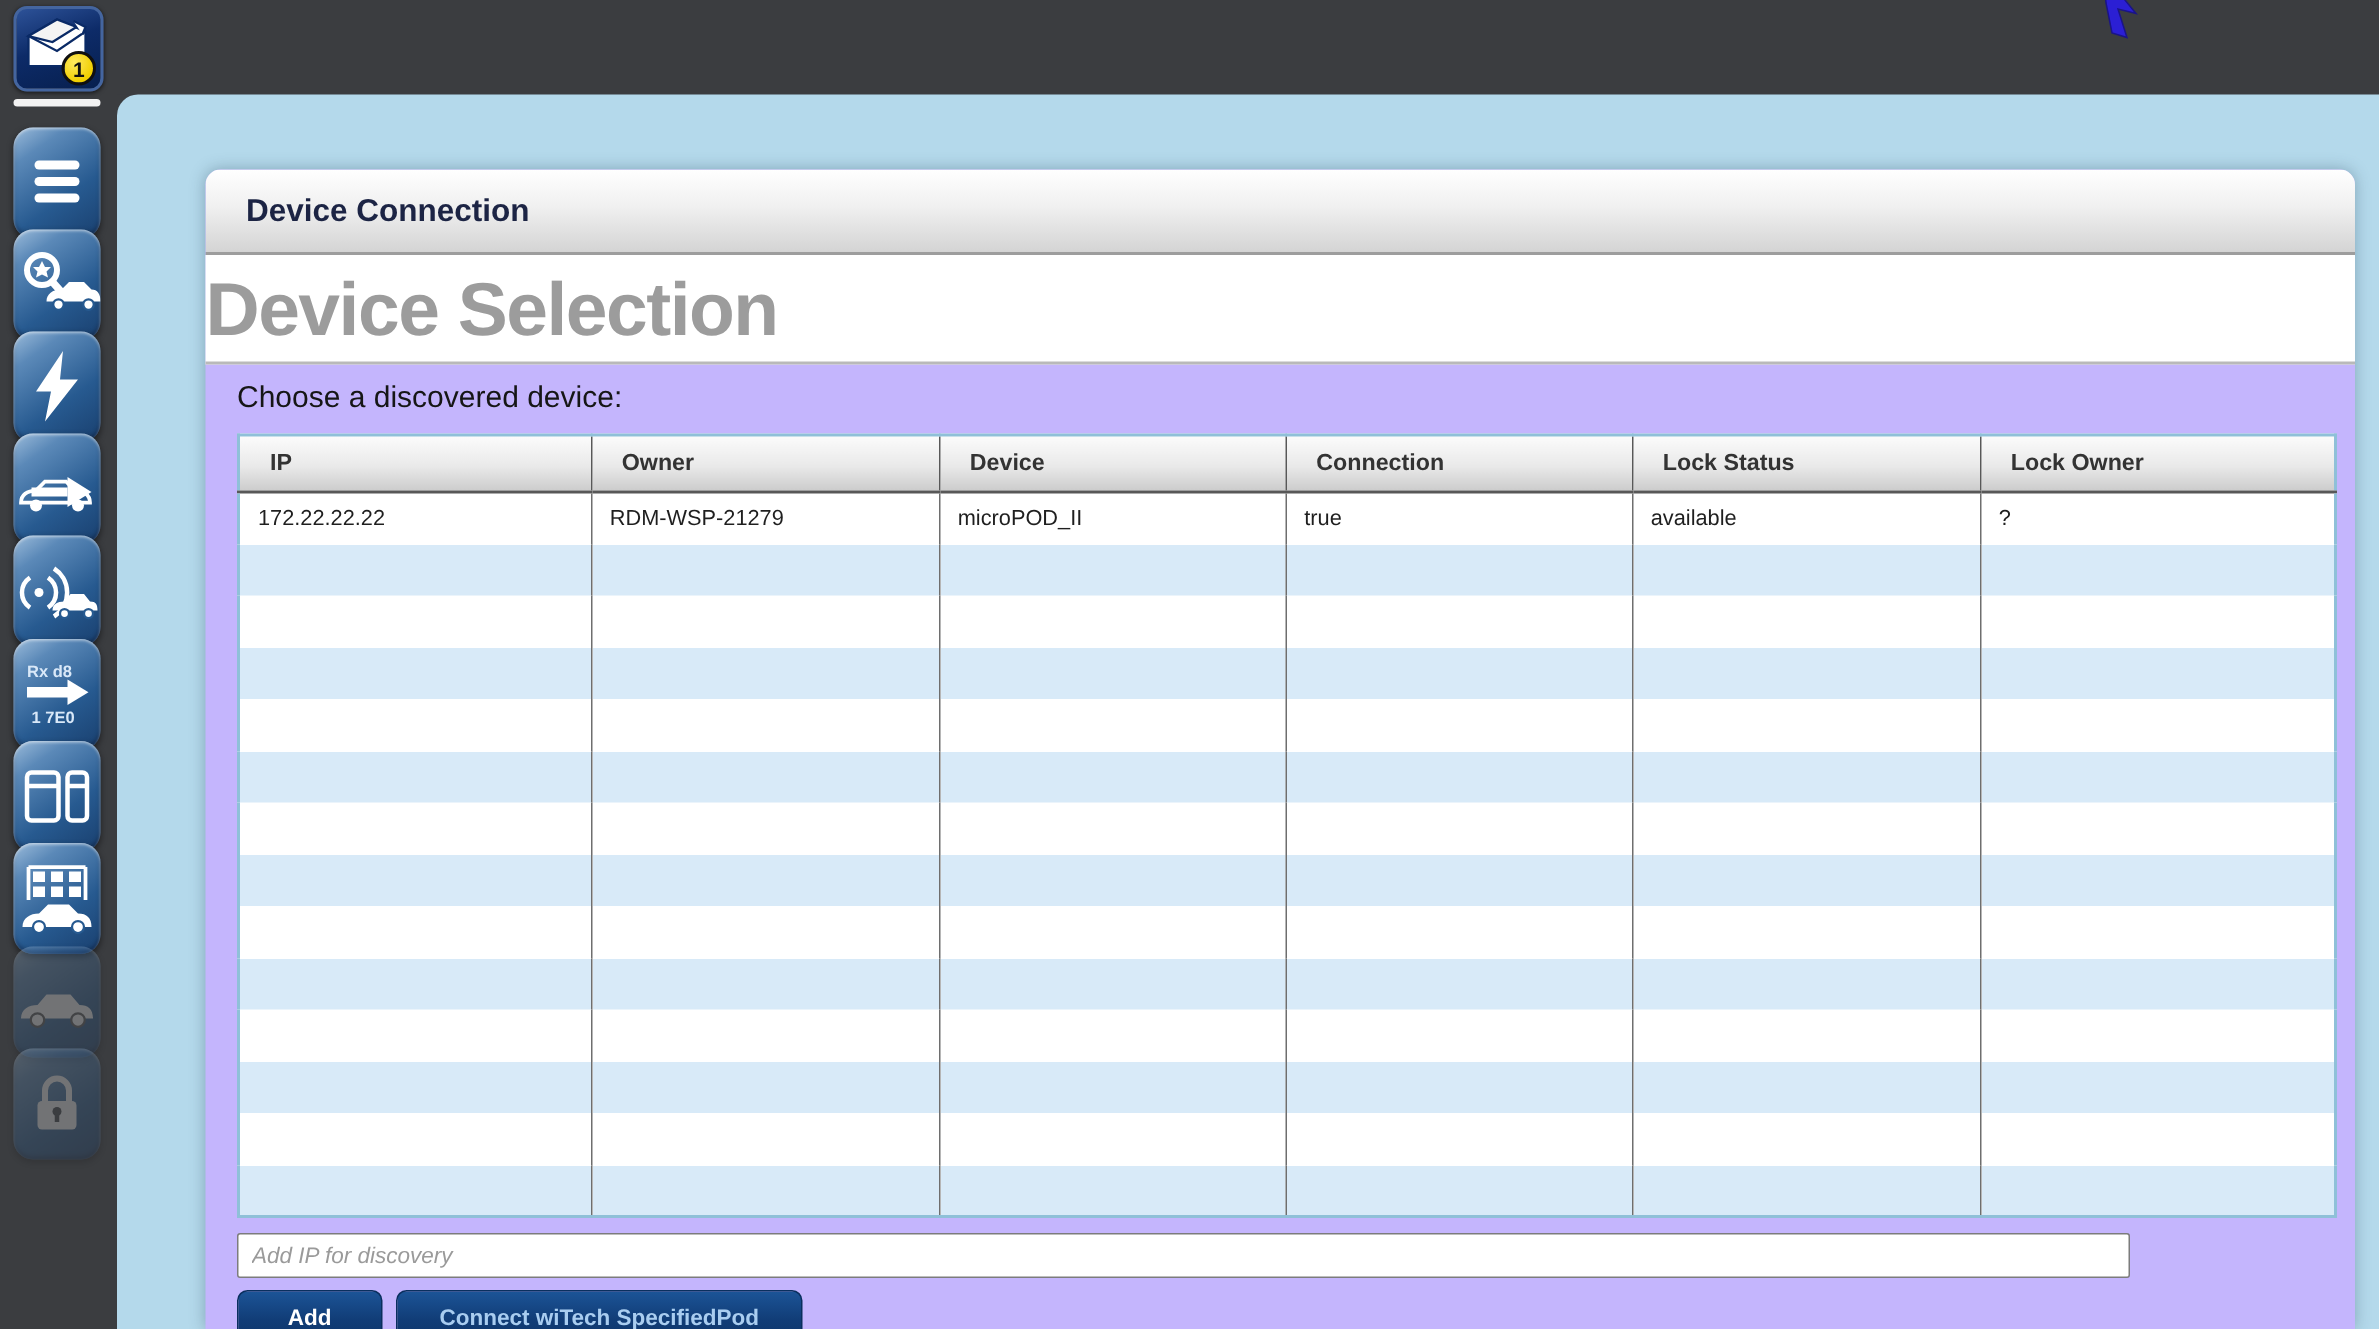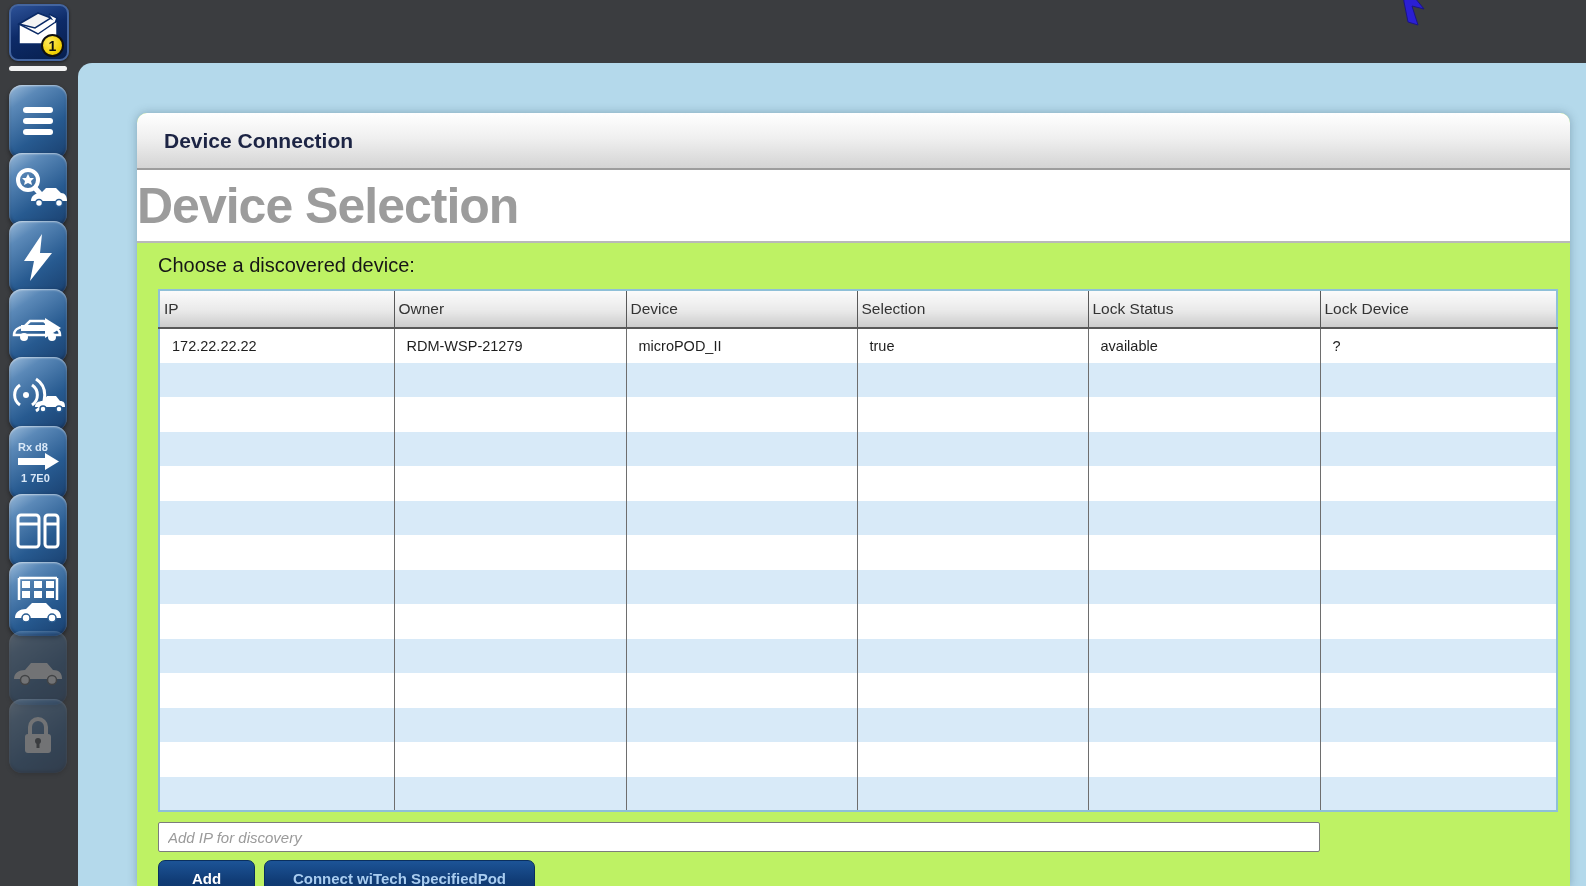--- a/index.html
+++ b/index.html
@@ -29,47 +29,47 @@
   .side-btn.disabled { opacity:.28; }
   .side-btn svg { display:block; }
   .bus-txt { fill:#d9e8f8; font-family:"Liberation Sans",sans-serif; font-size:11px; font-weight:bold; }
 
   
   .content { position:absolute; left:78px; top:63px; width:1508px; height:823px;
              background:#b4d9eb; border-top-left-radius:14px; z-index:1; }
 
   
   .dialog { position:absolute; left:59px; top:50px; width:1433px; height:773px;
-            background:#bef264; border-radius:10px 10px 0 0;
+            background:#c4b5fd; border-radius:10px 10px 0 0;
             box-shadow:0 0 10px rgba(40,70,90,.35); }
   .dlg-header { height:57px; border-radius:10px 10px 0 0;
                 background:linear-gradient(#ffffff 0%,#f0f0f0 45%,#d4d4d4 100%);
                 border-bottom:2px solid #9d9d9d;
                 display:flex; align-items:center; padding-left:27px;
                 font-size:21px; font-weight:bold; color:#1c2444; }
   .dlg-title { height:73px; background:#ffffff; border-bottom:2px solid #b9b9b9;
                display:flex; align-items:center; 
                font-size:50px; font-weight:bold; color:#9c9c9c; letter-spacing:-1px; }
   .dlg-body { padding:0 0 0 21px; }
   .subtitle { margin-top:11px; font-size:20px; font-weight:normal; color:#161616; }
 
   
   table.device-table { margin-top:12px; width:1398px; border-collapse:collapse; table-layout:fixed;
                        border:2px solid #8fc0d8; background:#ffffff; }
-  .device-table th { height:38px; text-align:left; padding-left:4px; font-size:15.5px; font-weight:normal;
+  .device-table th { height:38px; text-align:left; padding-left:20px; font-size:15.5px; font-weight:bold;
                      color:#333333; background:linear-gradient(#fbfbfb 0%,#e9e9e9 55%,#cccccc 100%);
                      border-right:1px solid #585858; border-bottom:2px solid #585858;
                      white-space:nowrap; overflow:hidden; }
   .device-table td { height:34.5px; padding-left:12px; font-size:14.5px; color:#1f1f1f;
                      border-right:1px solid #6e6e6e; white-space:nowrap; overflow:hidden; }
   .device-table th:last-child, .device-table td:last-child { border-right:none; }
   .device-table tr.stripe td { background:#d8eaf8; }
 
   
-  .ip-input { margin-top:10px; width:1162px; height:30px; border:1px solid #7c7c7c; border-radius:2px;
+  .ip-input { margin-top:10px; width:1262px; height:30px; border:1px solid #7c7c7c; border-radius:2px;
               background:#ffffff; font-size:15px; padding-left:9px; color:#333;
               font-family:"Liberation Sans",sans-serif; display:block; }
   .ip-input::placeholder { font-style:italic; color:#9a9a9a; }
   .btn-row { margin-top:8px; display:flex; gap:9px; }
   .btn { height:36px; border-radius:7px; border:1px solid #0a2f5e;
          background:linear-gradient(#1c5497 0%,#113d77 55%,#0e3569 100%);
          font-size:15px; font-weight:bold; font-family:"Liberation Sans",sans-serif;
          display:flex; align-items:center; justify-content:center; cursor:pointer; }
   .btn-add { width:97px; color:#ffffff; }
   .btn-connect { width:271px; color:#a9cdf0; }
@@ -208,23 +208,23 @@
             <col style="width:231px">
           <col style="width:231px">
             <col style="width:232px">
             <col style="width:237px">
         </colgroup>
         <thead>
           <tr>
             <th>IP</th>
             <th>Owner</th>
             <th>Device</th>
-            <th>Selection</th>
+            <th>Connection</th>
             <th>Lock Status</th>
-            <th>Lock Device</th>
+            <th>Lock Owner</th>
           </tr>
         </thead>
         <tbody>
           <tr>
             <td>172.22.22.22</td>
             <td>RDM-WSP-21279</td>
             <td>microPOD_II</td>
             <td>true</td>
             <td>available</td>
             <td>?</td>

